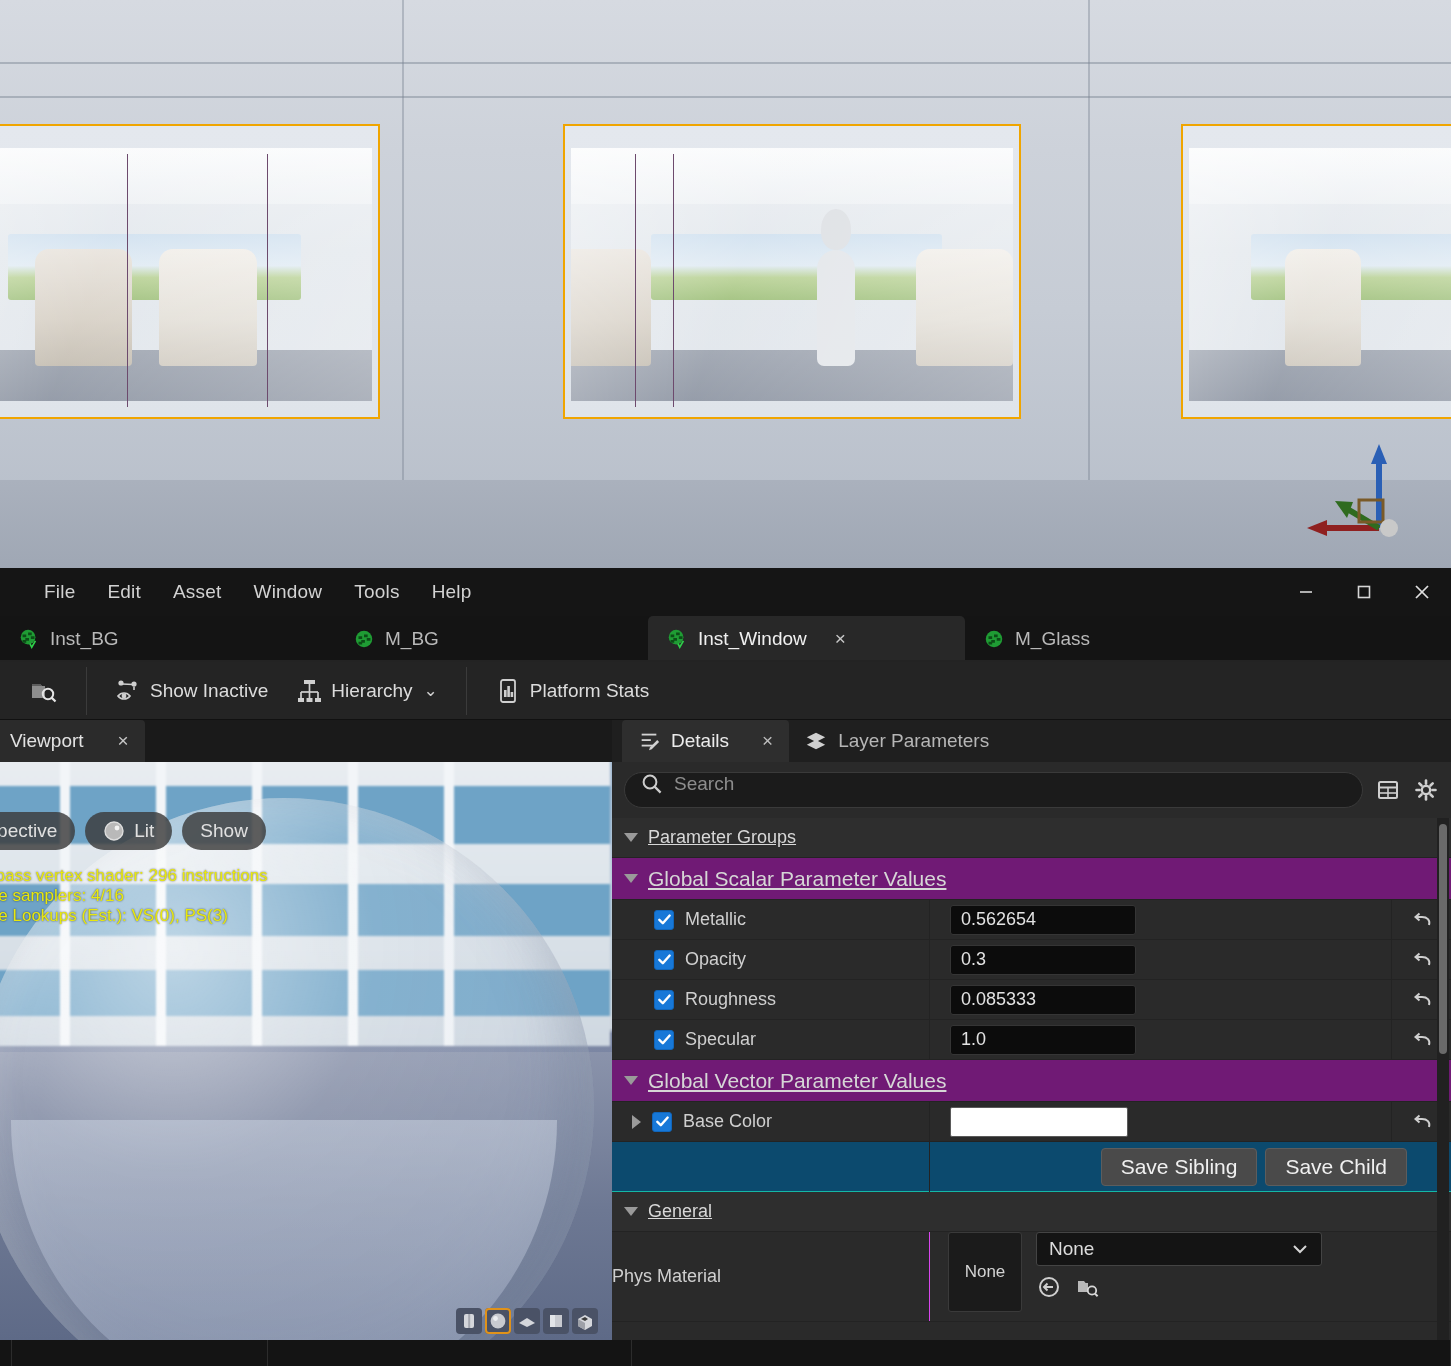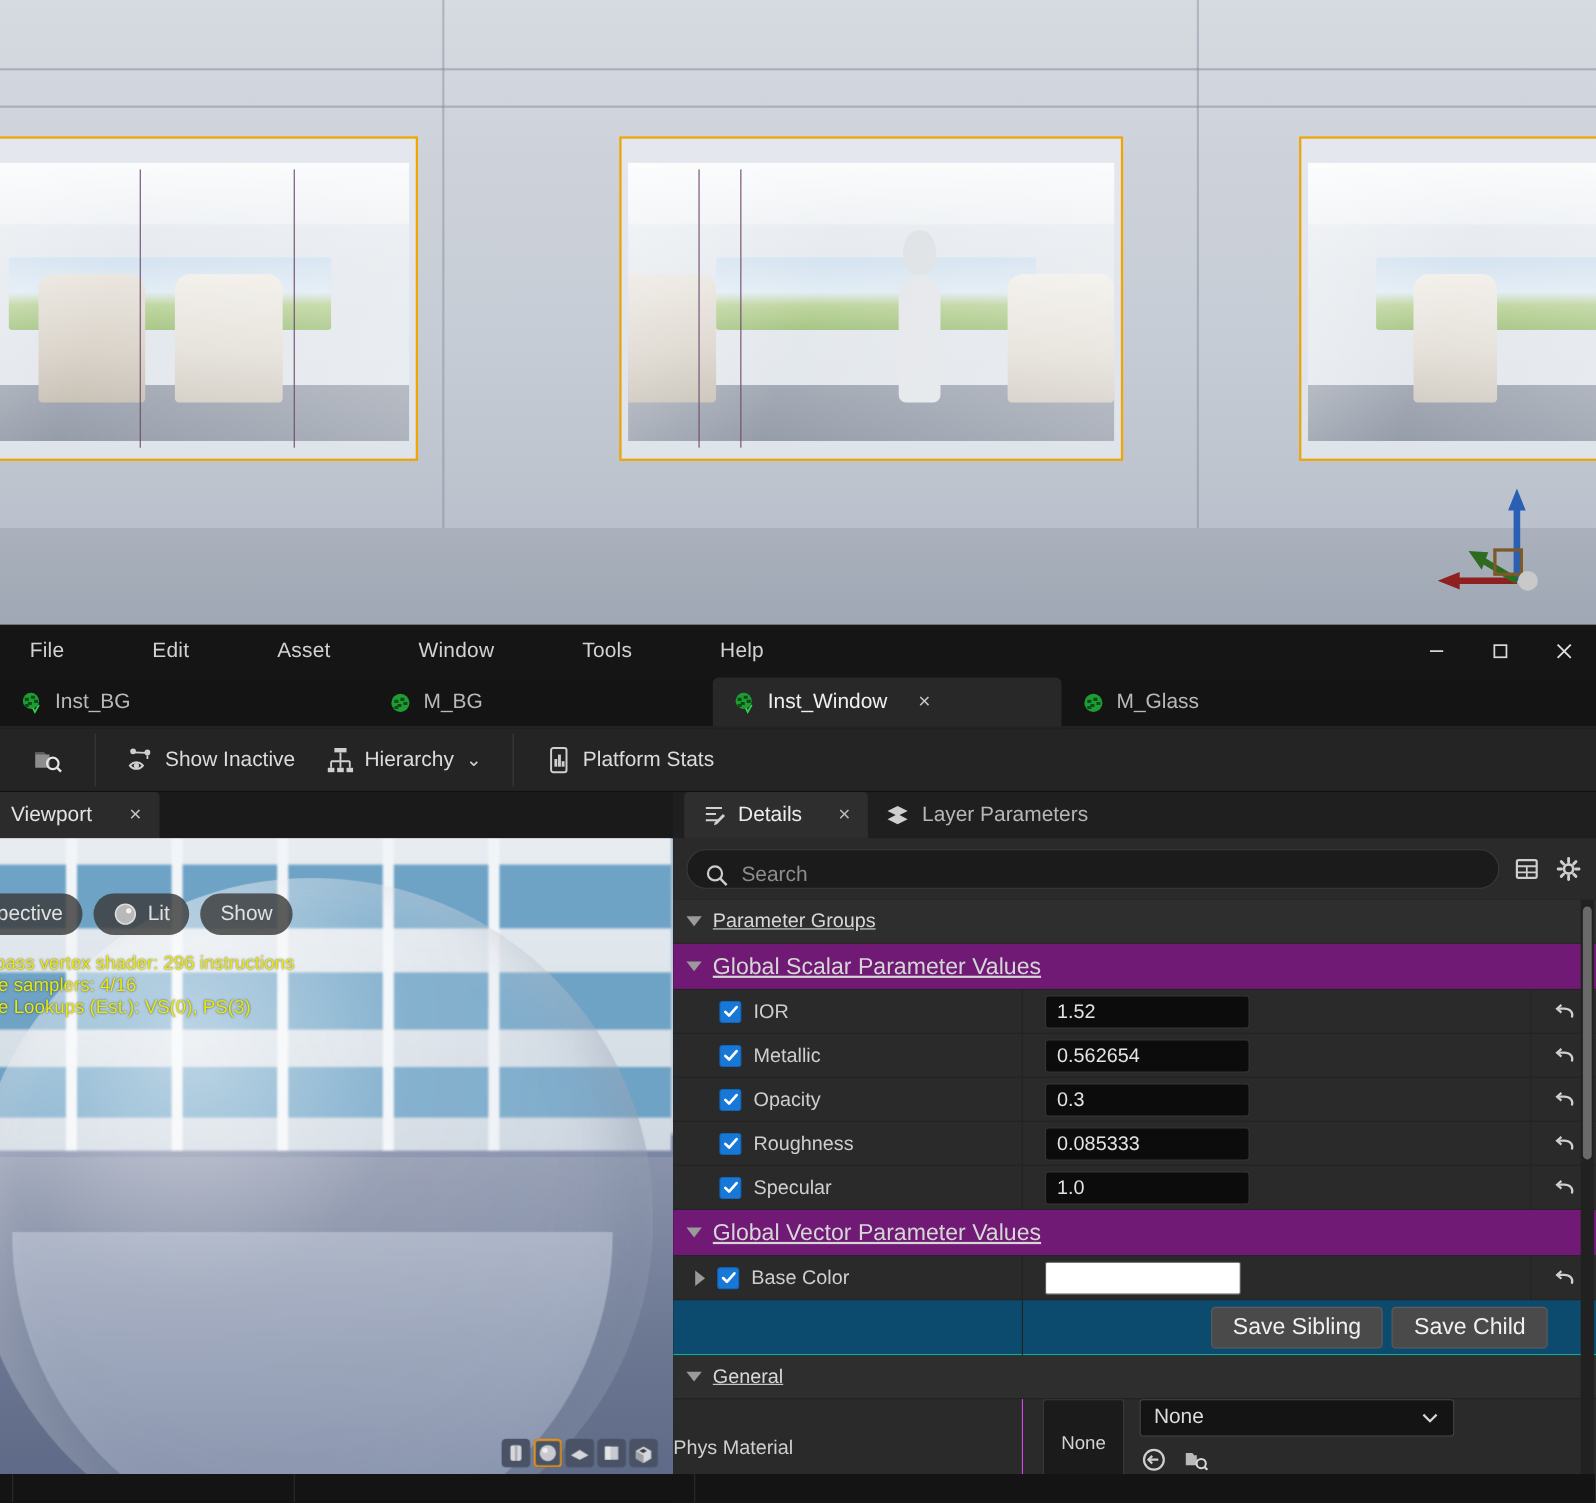--- a/index.html
+++ b/index.html
@@ -83,21 +83,21 @@
 
   
   .editor {
     position: absolute; left: 0; top: 568px; width: 1451px; height: 798px;
     background: #1a1a1a;
   }
 
   
   .menubar {
     position:relative; height: 48px; background:#151515;
-    display:flex; align-items:center; padding-left: 11px; gap: 48px;
+    display:flex; align-items:center; padding-left: 28px;
   }
   .menu-item {
     font-size: 19px; color: #d2d2d2; padding: 6px 16px; cursor:default;
     letter-spacing: .2px;
   }
   .winctl { position:absolute; right: 0; top: 0; height: 48px; display:flex; align-items:center; }
   .winctl-btn { width: 58px; height:48px; display:flex; align-items:center; justify-content:center; }
 
   
   .tabbar { height: 46px; background:#141414; display:flex; align-items:flex-end; position:relative; }
@@ -182,21 +182,21 @@
 
   
   .dt-tabbar { height:42px; background:#1f1f1f; display:flex; align-items:flex-end; padding-left:10px; }
   .dt-tab { height:42px; display:flex; align-items:center; gap:11px; padding:0 16px; font-size:19px; color:#b6b6b6; }
   .dt-tab.active { background:#2e2e2e; color:#ececec; border-radius:4px 4px 0 0; }
   .dt-tab .tclose { margin-left:22px; color:#bdbdbd; }
 
   .search-row { height:56px; background:#2a2a2a; display:flex; align-items:center; padding: 0 12px; gap:12px; }
   .search-box {
     flex:1; height:36px; border-radius:18px; background:#1b1b1b; border:1px solid #3a3a3a;
-    display:flex; align-items:flex-start; gap:11px; padding: 12px 16px;
+    display:flex; align-items:flex-end; gap:11px; padding: 12px 16px;
   }
   .search-box input {
     flex:1; background:transparent; border:0; outline:0; color:#d8d8d8; font-size:19px;
     font-family:"Liberation Sans", sans-serif;
   }
   .search-box input::placeholder { color:#8d8d8d; }
   .hdr-icon { width:26px; height:26px; display:flex; align-items:center; justify-content:center; }
 
   .prop-scroll { flex:1; position:relative; overflow:hidden; background:#2a2a2a; }
   .scrollbar { position:absolute; right:2px; top:0; width:12px; bottom:0; background:#212121; }
@@ -593,39 +593,20 @@
           <div class="grp-row">
             <div class="tri"></div>
             <span>Parameter Groups</span>
           </div>
 
           <div class="grp-row sub">
             <div class="tri"></div>
             <span>Global Scalar Parameter Values</span>
           </div>
 
-          <div class="param-row">
-            <div class="pr-name">
-              <div class="cbx">
-                <svg viewBox="0 0 16 16">
-                  <path d="M2.5 8.4 L6.2 12 L13.5 3.8" fill="none" stroke="#fff" stroke-width="2.6" stroke-linecap="round" stroke-linejoin="round"></path>
-                </svg>
-              </div>
-              <span class="pr-label">IOR</span>
-            </div>
-            <div class="pr-val">
-              <div class="num-field">1.52</div>
-            </div>
-            <div class="pr-reset">
-              <svg width="22" height="22" viewBox="0 0 22 22">
-                <path d="M18 16c1.5-5-2-8-7-8H5" fill="none" stroke="#cfcfcf" stroke-width="2"></path>
-                <polyline points="8.5,4.5 4.5,8 8.5,11.5" fill="none" stroke="#cfcfcf" stroke-width="2"></polyline>
-              </svg>
-            </div>
-          </div>
 
           <div class="param-row">
             <div class="pr-name">
               <div class="cbx">
                 <svg viewBox="0 0 16 16">
                   <path d="M2.5 8.4 L6.2 12 L13.5 3.8" fill="none" stroke="#fff" stroke-width="2.6" stroke-linecap="round" stroke-linejoin="round"></path>
                 </svg>
               </div>
               <span class="pr-label">Metallic</span>
             </div>

